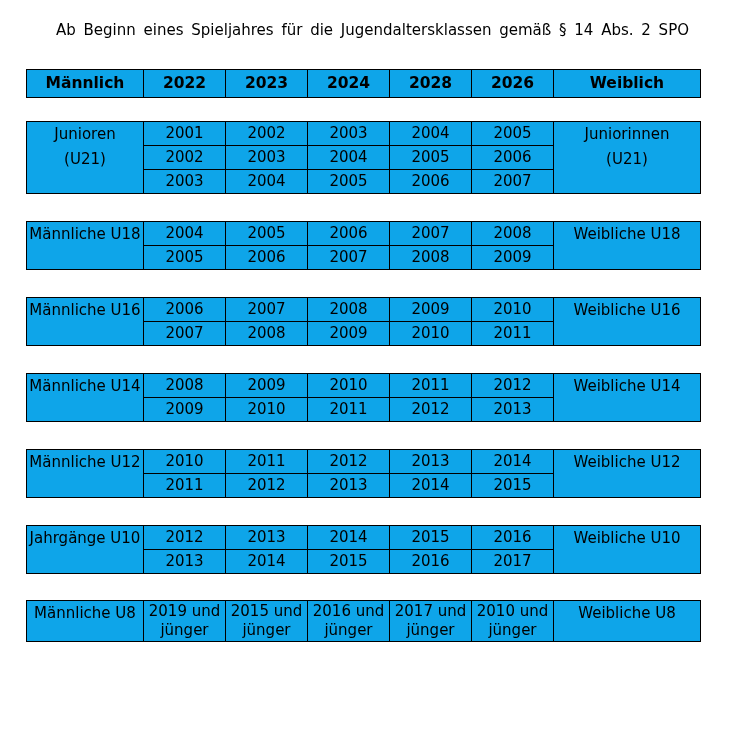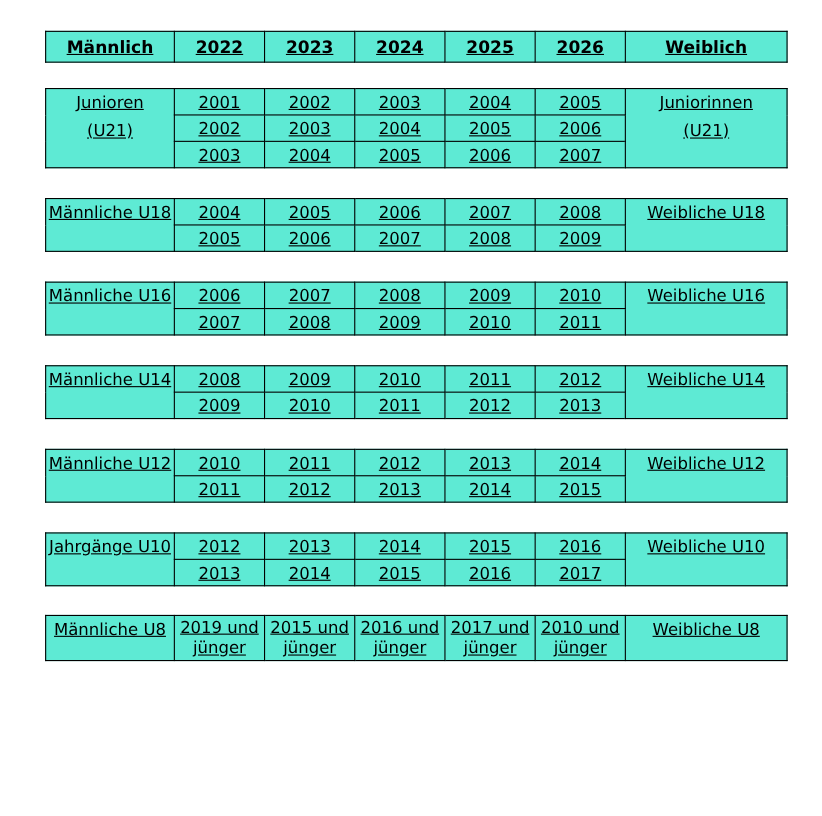--- a/index.html
+++ b/index.html
@@ -25,23 +25,22 @@
   }
   .intro .line { white-space: nowrap; overflow: hidden; }
   .intro .line.justify { text-align: justify; text-align-last: justify; }
   .intro .line.last { text-align: left; }
 
   
   table {
     border-collapse: collapse;
     table-layout: fixed;
     width: 674px;
-    margin-left: 41px;
-    background: #5eead4;
-    text-decoration: underline;
+    margin-left: 26px;
+    background: #0ea5e9;
   }
   td, th {
     border: 1.5px solid #000000;
     text-align: center;
     font-size: 15px;
     padding: 0;
     overflow: hidden;
   }
   th {
     font-weight: bold;
@@ -75,39 +74,40 @@
     height: 19px;
     margin-top: 3px;
   }
 </style>
 </head>
 <body>
 
 <div class="page">
 
   <div class="intro">
+    <div class="line justify">Ab Beginn eines Spieljahres für die Jugendaltersklassen gemäß § 14 Abs. 2 SPO</div>
   </div>
 
   <table class="header-table">
     <colgroup>
         <col style="width: 117px;">
         <col style="width: 82px;">
         <col style="width: 82px;">
         <col style="width: 82px;">
         <col style="width: 82px;">
         <col style="width: 82px;">
         <col style="width: 147px;">
       </colgroup>
     <tbody>
       <tr>
         <th>Männlich</th>
         <th>2022</th>
         <th>2023</th>
         <th>2024</th>
-        <th>2025</th>
+        <th>2028</th>
         <th>2026</th>
         <th>Weiblich</th>
       </tr>
     </tbody>
   </table>
 
   <div id="blocks">
       <table class="age-table first">
         <colgroup>
           <col style="width: 117px;">

